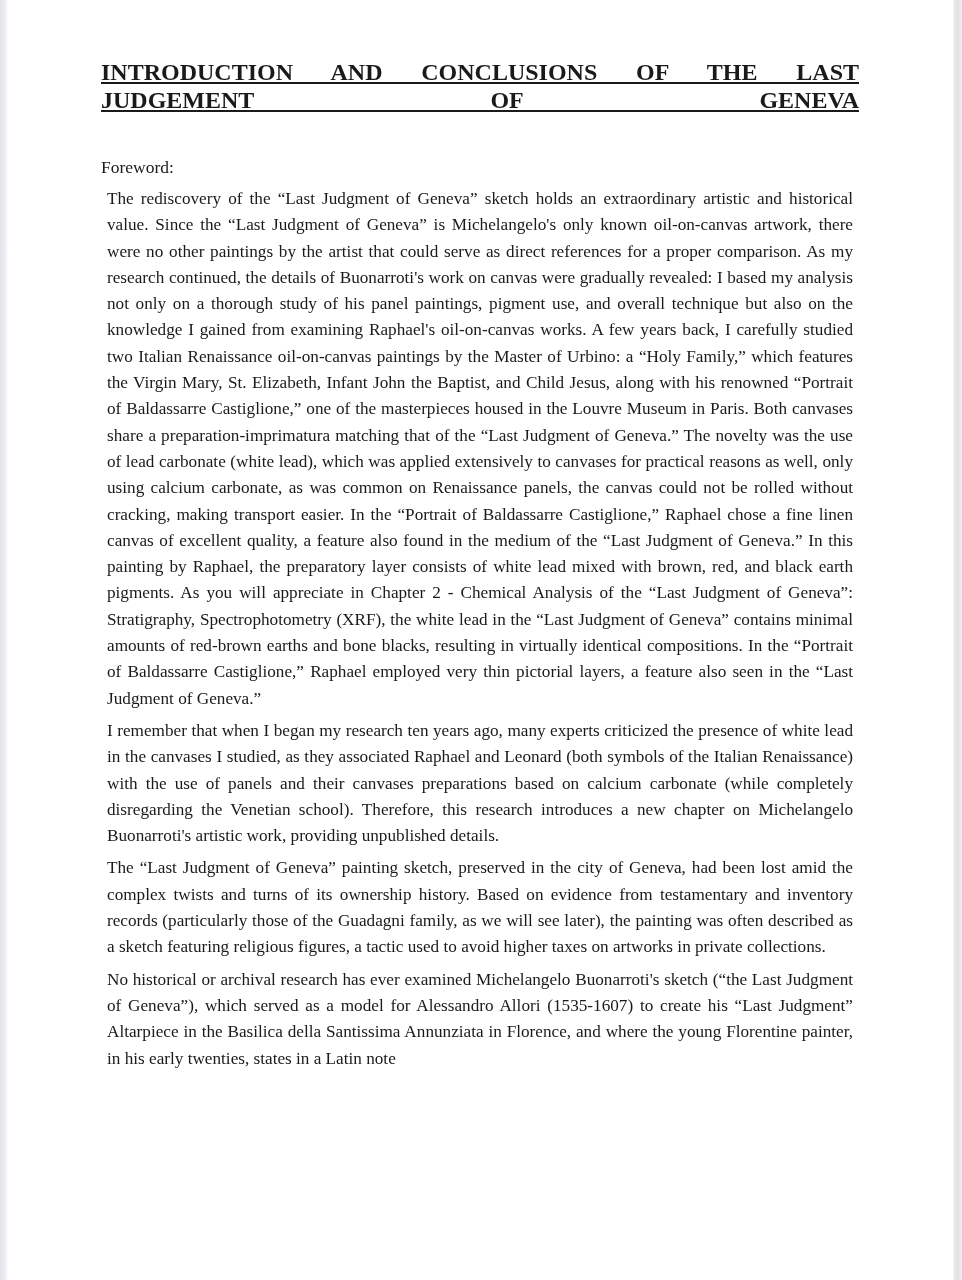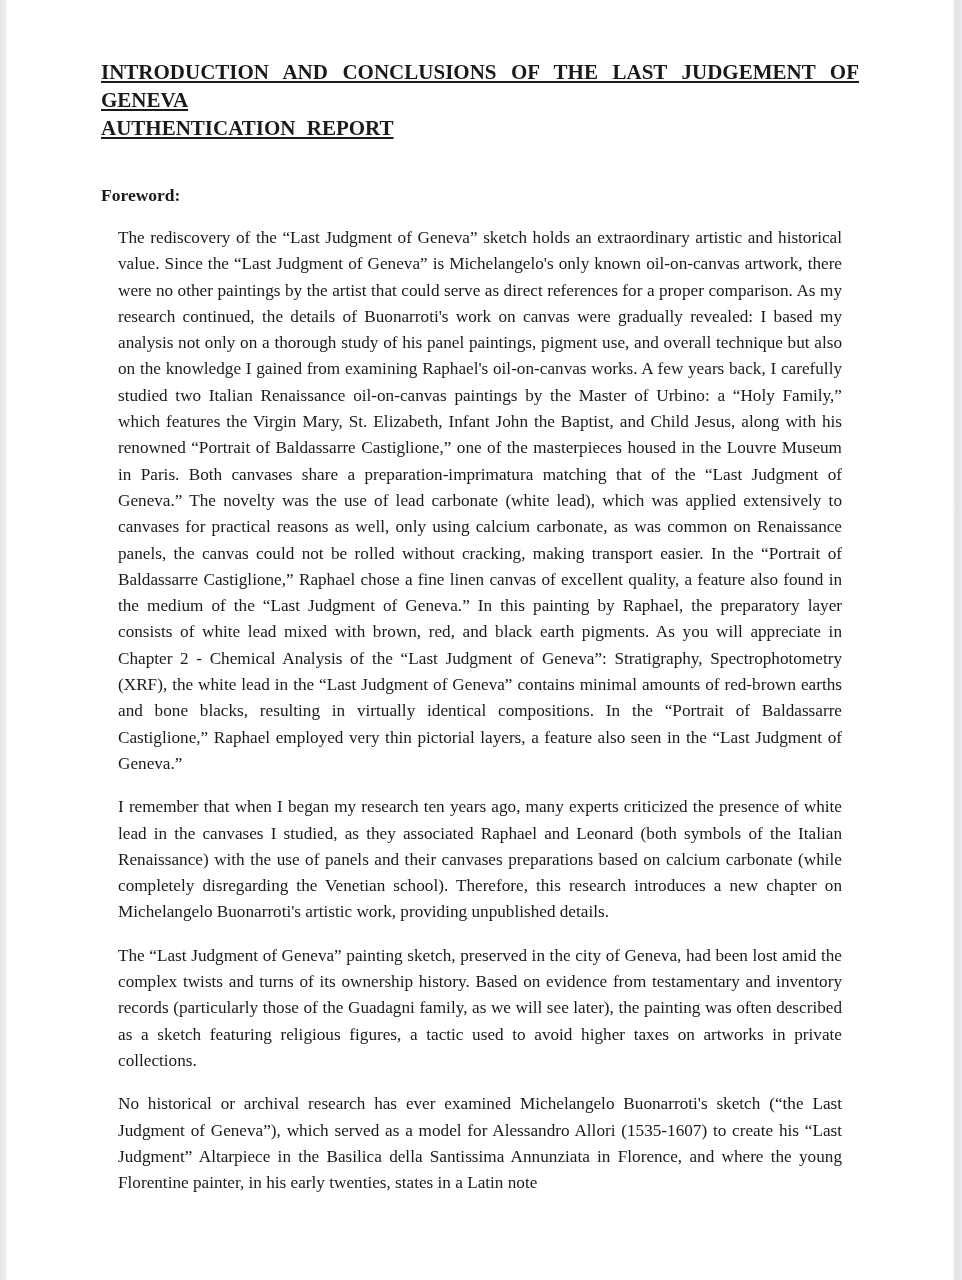--- a/index.html
+++ b/index.html
@@ -17,46 +17,45 @@
   }
   .page {
     position: absolute; left: 101px; top: 58px; width: 758px;
     font-family: "Liberation Serif", "DejaVu Serif", serif;
     color: #1a1a1a;
     font-size: 17.2px;
     line-height: 26.3px;
   }
   .title {
     font-weight: bold; text-decoration: underline;
-    font-size: 21px; line-height: 28px;
+    font-size: 24px; line-height: 28px;
     text-align: justify; text-align-last: left;
     margin: 0 0 40px 0;
     word-spacing: 6px;
   }
   .title span { display: block; }
   .title .l1 { text-align: justify; text-align-last: justify; }
   .heading {
-    font-weight: bold; font-size: 17.5px; margin: 0;
+    font-weight: normal; font-size: 17.5px; margin: 0;
     line-height: 26px;
   }
   p.para {
-    margin: 17px; text-align: justify;
+    margin: 6px; text-align: justify;
   }
   .bold { font-weight: normal; }
 </style>
 </head>
 <body>
 
 <div class="edge-left"></div>
 <div class="edge-right"></div>
 
 <div class="page">
   <h1 class="title">
     <span class="l1">INTRODUCTION AND CONCLUSIONS OF THE LAST JUDGEMENT OF GENEVA</span>
-    <span class="l2">AUTHENTICATION REPORT</span>
   </h1>
 
   <h2 class="heading">Foreword:</h2>
 
   <p class="para">The rediscovery of the “Last Judgment of Geneva” sketch holds an extraordinary artistic and historical value. Since the “Last Judgment of Geneva” is Michelangelo's only known oil-on-canvas artwork, there were no other paintings by the artist that could serve as direct references for a proper comparison. As my research continued, the details of Buonarroti's work on canvas were gradually revealed: I based my analysis not only on a thorough study of his panel paintings, pigment use, and overall technique but also on the knowledge I gained from examining Raphael's oil-on-canvas works. A few years back, I carefully studied two Italian Renaissance oil-on-canvas paintings by the Master of Urbino: a “Holy Family,” which features the Virgin Mary, St. Elizabeth, Infant John the Baptist, and Child Jesus, along with his renowned “Portrait of Baldassarre Castiglione,” one of the masterpieces housed in the Louvre Museum in Paris. Both canvases share a preparation-imprimatura matching that of the “Last Judgment of Geneva.” The novelty was the use of lead carbonate (white lead), which was applied extensively to canvases for practical reasons as well, only using calcium carbonate, as was common on Renaissance panels, the canvas could not be rolled without cracking, making transport easier. In the “Portrait of Baldassarre Castiglione,” Raphael chose a fine linen canvas of excellent quality, a feature also found in the medium of the “Last Judgment of Geneva.” In this painting by Raphael, the preparatory layer consists of white lead mixed with brown, red, and black earth pigments. As you will appreciate in Chapter 2 - Chemical Analysis of the “Last Judgment of Geneva”: Stratigraphy, Spectrophotometry (XRF), the white lead in the “Last Judgment of Geneva” contains minimal amounts of red-brown earths and bone blacks, resulting in virtually identical compositions. In the “Portrait of Baldassarre Castiglione,” Raphael employed very thin pictorial layers, a feature also seen in the “Last Judgment of Geneva.”</p>
   <p class="para">I remember that when I began my research ten years ago, many experts criticized the presence of white lead in the canvases I studied, as they associated Raphael and Leonard (both symbols of the Italian Renaissance) with the use of panels and their canvases preparations based on calcium carbonate (while completely disregarding the Venetian school). Therefore, this research introduces a new chapter on Michelangelo Buonarroti's artistic work, providing unpublished details.</p>
   <p class="para">The “Last Judgment of Geneva” painting sketch, preserved in the city of Geneva, had been lost amid the complex twists and turns of its ownership history. Based on evidence from testamentary and inventory records (particularly those of the Guadagni family, as we will see later), the painting was often described as a sketch featuring religious figures, a tactic used to avoid higher taxes on artworks in private collections.</p>
   <p class="para"><span>No historical or archival research has ever examined Michelangelo Buonarroti's sketch (“the Last Judgment of Geneva”), </span><span class="bold">which served as a model for Alessandro Allori (1535-1607) to create his “Last Judgment” Altarpiece in the Basilica della Santissima Annunziata in Florence</span><span>, and where the young Florentine painter, in his early twenties, states in a Latin note</span></p>
 </div>
 

